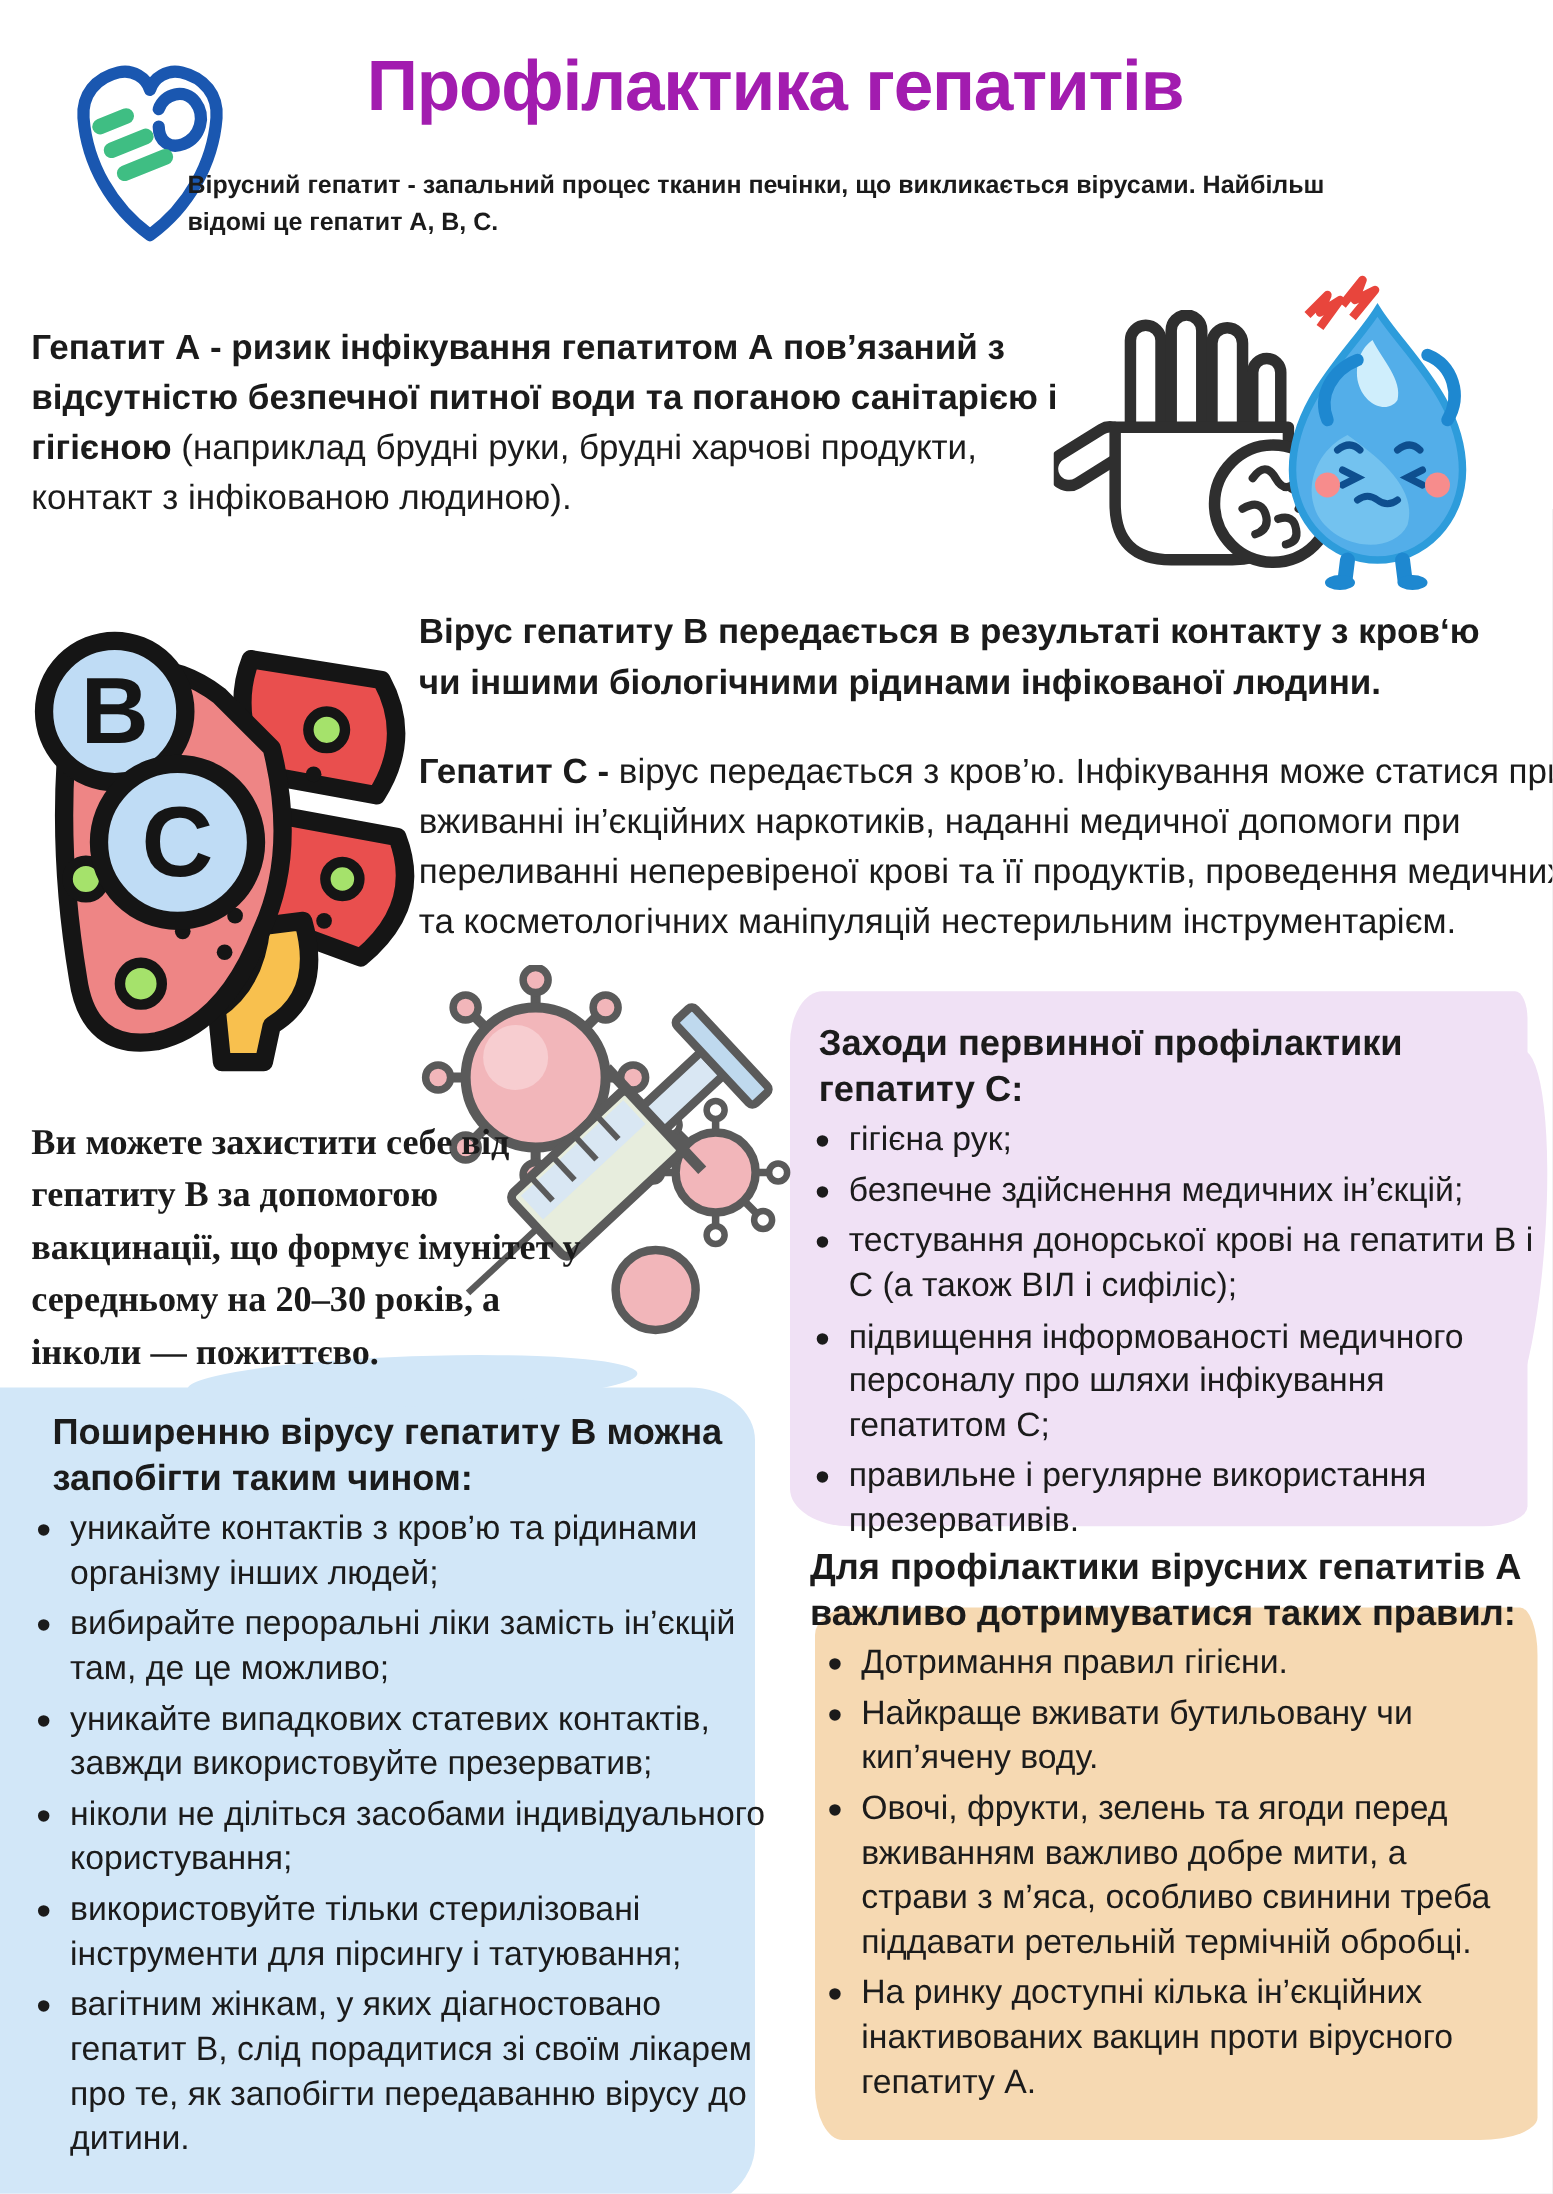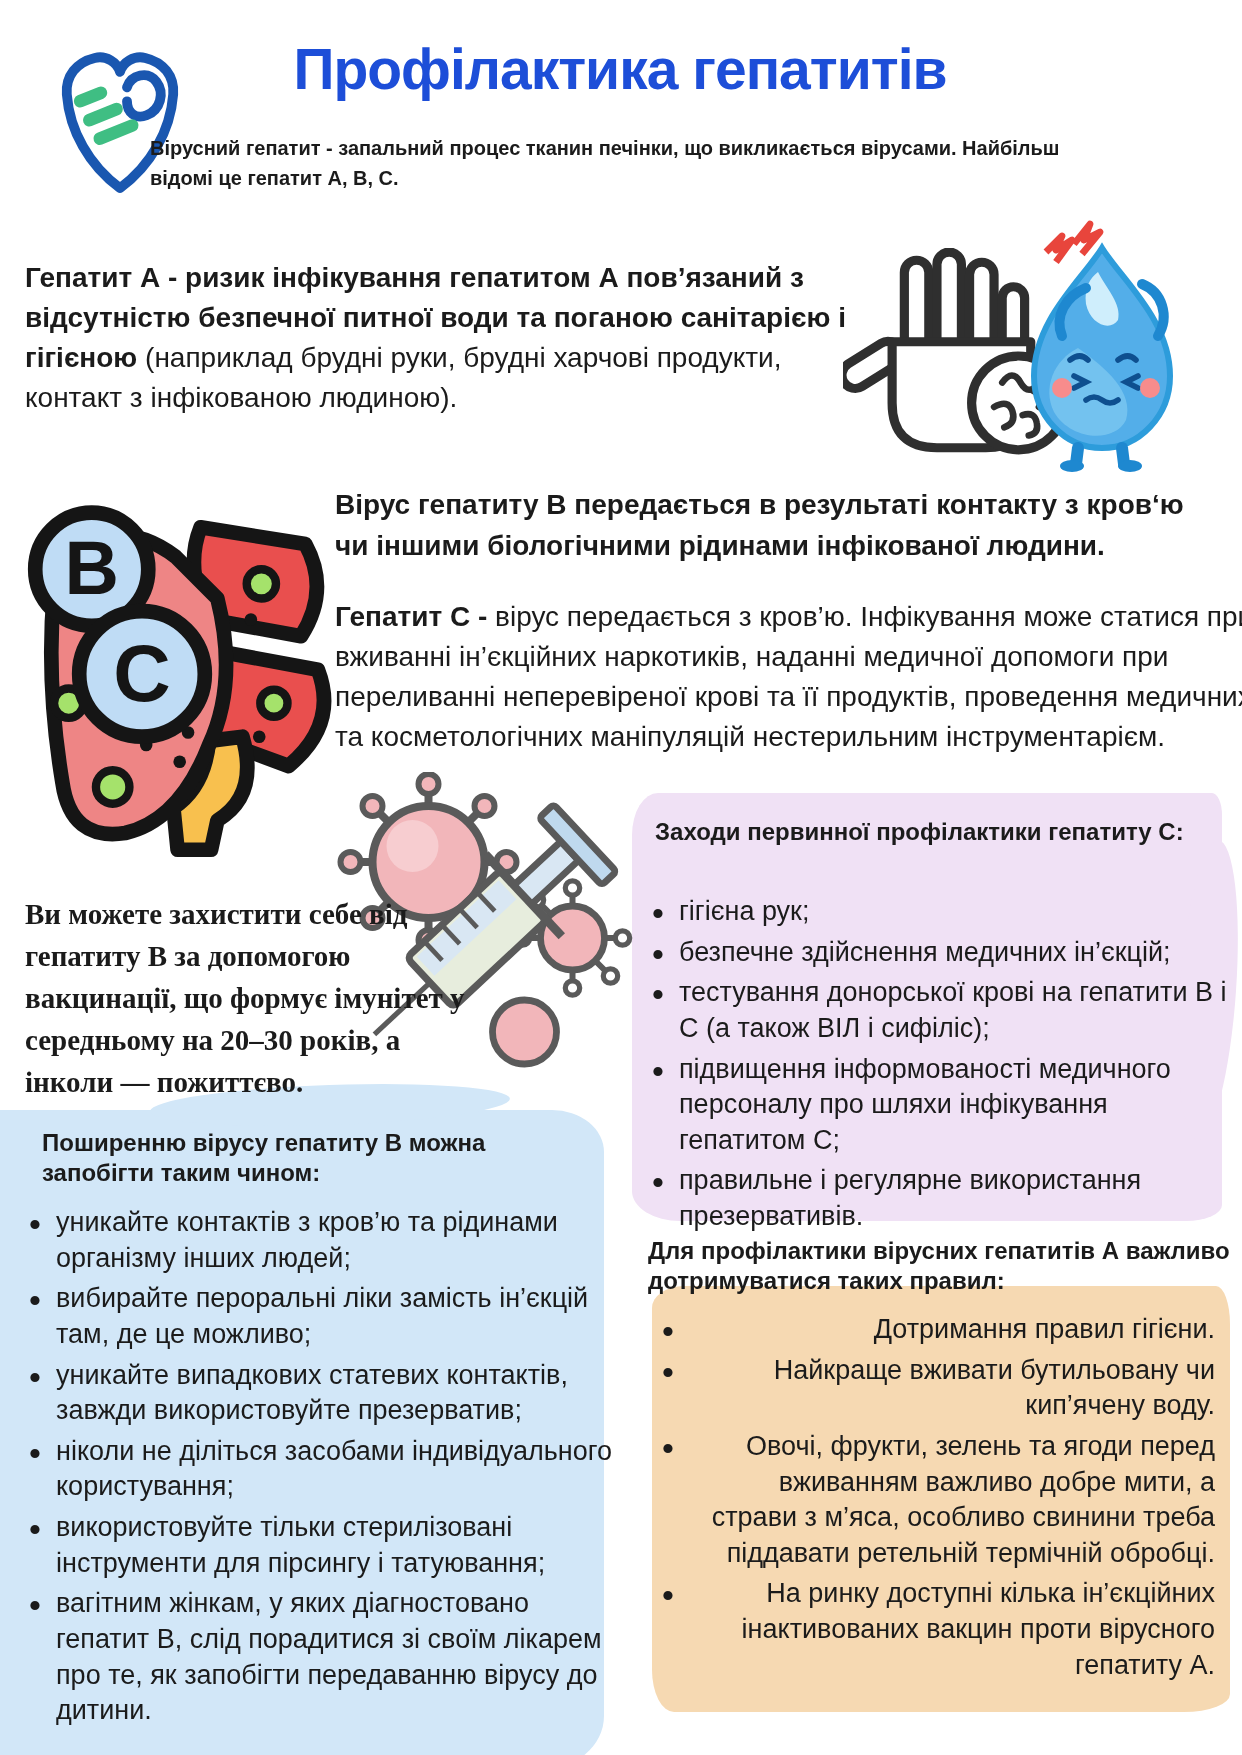--- a/index.html
+++ b/index.html
@@ -4,29 +4,29 @@
 <style>
   html,body{margin:0;padding:0;background:#e8e8e8;}
   .page{
     position:relative;width:1242px;height:1755px;margin:0 auto;
     background:#ffffff;overflow:hidden;
     font-family:"Liberation Sans",sans-serif;color:#1b1b1b;
   }
   .abs{position:absolute;}
   
   .title{
-    font-size:57px;font-weight:bold;color:#1d4ed8;letter-spacing:-1px;
+    font-size:57px;font-weight:bold;color:#a21caf;letter-spacing:-1px;
     text-align:center;line-height:1.1;z-index:3;
   }
   .intro{font-size:20px;font-weight:bold;line-height:1.5;z-index:3;}
   .para{font-size:28px;line-height:1.43;z-index:3;}
   .para .lead{font-weight:bold;}
   .para-bold{font-size:28px;font-weight:bold;line-height:1.46;z-index:3;}
   .vaccine{font-size:29px;font-weight:bold;line-height:1.45;z-index:3;font-family:Liberation Serif, serif;}
-  .blk-heading{font-size:24px;font-weight:bold;line-height:1.27;z-index:3;}
+  .blk-heading{font-size:29px;font-weight:bold;line-height:1.27;z-index:3;}
   ul.blist{
     list-style:none;margin:0;padding:0;font-size:27px;line-height:1.32;z-index:3;
   }
   ul.blist li{position:relative;padding-left:34px;margin:0 0 5px 0;}
   ul.blist li::before{
     content:"\2022";position:absolute;left:7px;top:-3px;font-size:34px;color:#1b1b1b;
   }
   
   .brush{z-index:0;}
   .brush-lavender{
@@ -236,21 +236,21 @@
   <div class="abs blk-heading" style="left:655px;top:817px;width:575px;">Заходи первинної профілактики гепатиту С:</div>
   <ul class="abs blist" style="left:645px;top:894px;width:590px;">
       <li>гігієна рук;</li>
       <li>безпечне здійснення медичних ін’єкцій;</li>
       <li>тестування донорської крові на гепатити В і С (а також ВІЛ і сифіліс);</li>
       <li>підвищення інформованості медичного персоналу про шляхи інфікування гепатитом С;</li>
       <li>правильне і регулярне використання презервативів.</li>
     </ul>
 
   <div class="abs blk-heading" style="left:648px;top:1236px;width:592px;z-index:3;">Для профілактики вірусних гепатитів А важливо дотримуватися таких правил:</div>
-  <ul class="abs blist" style="left:655px;top:1312px;width:560px;text-align:right;">
+  <ul class="abs blist" style="left:655px;top:1312px;width:560px;">
       <li>Дотримання правил гігієни.</li>
       <li>Найкраще вживати бутильовану чи кип’ячену воду.</li>
       <li>Овочі, фрукти, зелень та ягоди перед вживанням важливо добре мити, а страви з м’яса, особливо свинини треба піддавати ретельній термічній обробці.</li>
       <li>На ринку доступні кілька ін’єкційних інактивованих вакцин проти вірусного гепатиту А.</li>
     </ul>
 
   <div class="abs blk-heading" style="left:42px;top:1128px;width:560px;">Поширенню вірусу гепатиту В можна запобігти таким чином:</div>
   <ul class="abs blist" style="left:22px;top:1205px;width:592px;">
       <li>уникайте контактів з кров’ю та рідинами організму інших людей;</li>
       <li>вибирайте пероральні ліки замість ін’єкцій там, де це можливо;</li>

